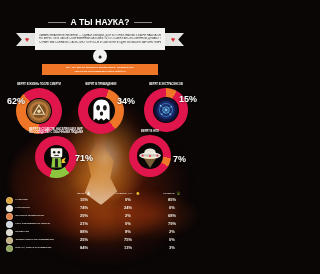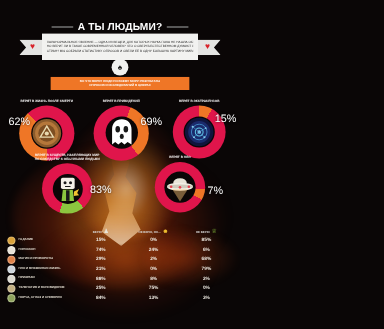--- a/index.html
+++ b/index.html
@@ -112,21 +112,21 @@
   .donut {
     position: relative; border-radius: 50%;
     display: flex; align-items: center; justify-content: center;
   }
   .donut .hole {
     position: absolute; border-radius: 50%; background: #0a0606;
     display: flex; align-items: center; justify-content: center;
     overflow: hidden;
   }
   .pct {
-    position: absolute; color: #ffffff; font-weight: normal;
+    position: absolute; color: #ffffff; font-weight: bold;
     font-size: 9px; line-height: 1; text-shadow: 0 0 2px rgba(0,0,0,0.8);
   }
 
   .icon-art { width: 100%; height: 100%; display: block; }
 
   
   .table { position: absolute; left: 0; top: 183px; width: 200px; }
   .thead { display: flex; align-items: flex-end; height: 13px; padding: 0 6px; }
   .th-label { flex: 0 0 56px; }
   .th-col {
@@ -157,21 +157,21 @@
 
   <div class="glow glow-a"></div>
   <div class="glow glow-c"></div>
   <div class="glow glow-d"></div>
   <div class="glow glow-b"></div>
   <div class="flame"></div>
 
   <div class="header">
     <div class="title-row">
       <div class="rule"></div>
-      <div class="main-title">А ТЫ ЛЮДЬМИ?</div>
+      <div class="main-title">А ТЫ НАУКА?</div>
       <div class="rule"></div>
     </div>
 
     <div class="ribbon-wrap">
       <div class="ribbon-tail left">
         <span class="heart">♥</span>
       </div>
       <div class="ribbon-tail right">
         <span class="heart">♥</span>
       </div>
@@ -213,21 +213,21 @@
     <div class="donut" style="width:46px;height:46px;margin:0 auto;background:conic-gradient(from 20deg, #ef7626 0deg 122deg, #e0154b 122deg 360deg);">
       <div class="hole" style="width:27px;height:27px;">
         <svg class="icon-art" viewBox="0 0 24 24">
           <path d="M12 2.2c-4.3 0-7.2 3.1-7.2 7.3v11.4l2.3-2 2.3 2 2.3-2 2.3 2 2.3-2 2.9 2V9.5C19.2 5.3 16.3 2.2 12 2.2z" fill="#ffffff"></path>
           <ellipse cx="9" cy="9.5" rx="1.7" ry="2.4" fill="#1a1a1a"></ellipse>
           <ellipse cx="15" cy="9.5" rx="1.7" ry="2.4" fill="#1a1a1a"></ellipse>
           <ellipse cx="12" cy="14.8" rx="1.5" ry="1.9" fill="#1a1a1a"></ellipse>
         </svg>
       </div>
     </div>
-    <div class="pct" style="right:-3px; top:14px;">69%</div>
+    <div class="pct" style="right:-3px; top:14px;">34%</div>
   </div>
 
   <div class="donut-block" style="left:136px; top:83px; width:60px;">
     <div class="donut-caption">ВЕРЯТ В ЭКСТРАСЕНСОВ</div>
     <div class="donut" style="width:44px;height:44px;margin:0 auto;background:conic-gradient(from 0deg, #ef7626 0deg 29deg, #e0154b 29deg 360deg);">
       <div class="hole" style="width:26px;height:26px;">
         <svg class="icon-art" viewBox="0 0 24 24">
           <circle cx="12" cy="12" r="11" fill="#10143c"></circle>
           <circle cx="12" cy="12" r="8.5" fill="#1b2a6b"></circle>
           <circle cx="12" cy="12" r="3" fill="none" stroke="#5fc8e8" stroke-width="0.8"></circle>
@@ -252,21 +252,21 @@
           <rect x="6.5" y="3" width="11" height="9" rx="1.4" fill="#f4f1e8"></rect>
           <circle cx="9.8" cy="7" r="1.2" fill="#1a1a1a"></circle>
           <circle cx="14.2" cy="7" r="1.2" fill="#1a1a1a"></circle>
           <path d="M9.8 10h4.4" stroke="#1a1a1a" stroke-width="0.9"></path>
           <path d="M8 12.5h8l1 9h-10z" fill="#8cc63f"></path>
           <rect x="10.6" y="13" width="2.8" height="8.5" fill="#1a1a1a"></rect>
           <path d="M17 14 l4 -2 -1.5 3.2 L21 17 l-4.2 0.5z" fill="#f2c230"></path>
         </svg>
       </div>
     </div>
-    <div class="pct" style="right:-5px; top:26px;">83%</div>
+    <div class="pct" style="right:-5px; top:26px;">71%</div>
   </div>
 
   <div class="donut-block" style="left:118px; top:130px; width:64px;">
     <div class="donut-caption">ВЕРЯТ В НЛО</div>
     <div class="donut" style="width:42px;height:42px;margin:0 auto;background:conic-gradient(from 95deg, #ef7626 0deg 25deg, #e0154b 25deg 360deg);">
       <div class="hole" style="width:26px;height:26px;">
         <svg class="icon-art" viewBox="0 0 24 24">
           <ellipse cx="12" cy="8.5" rx="5.2" ry="3.4" fill="#e8e4d8"></ellipse>
           <ellipse cx="12" cy="11.6" rx="10" ry="3.1" fill="#f2efe6"></ellipse>
           <ellipse cx="12" cy="11.4" rx="10" ry="1.5" fill="#cfcabc"></ellipse>

